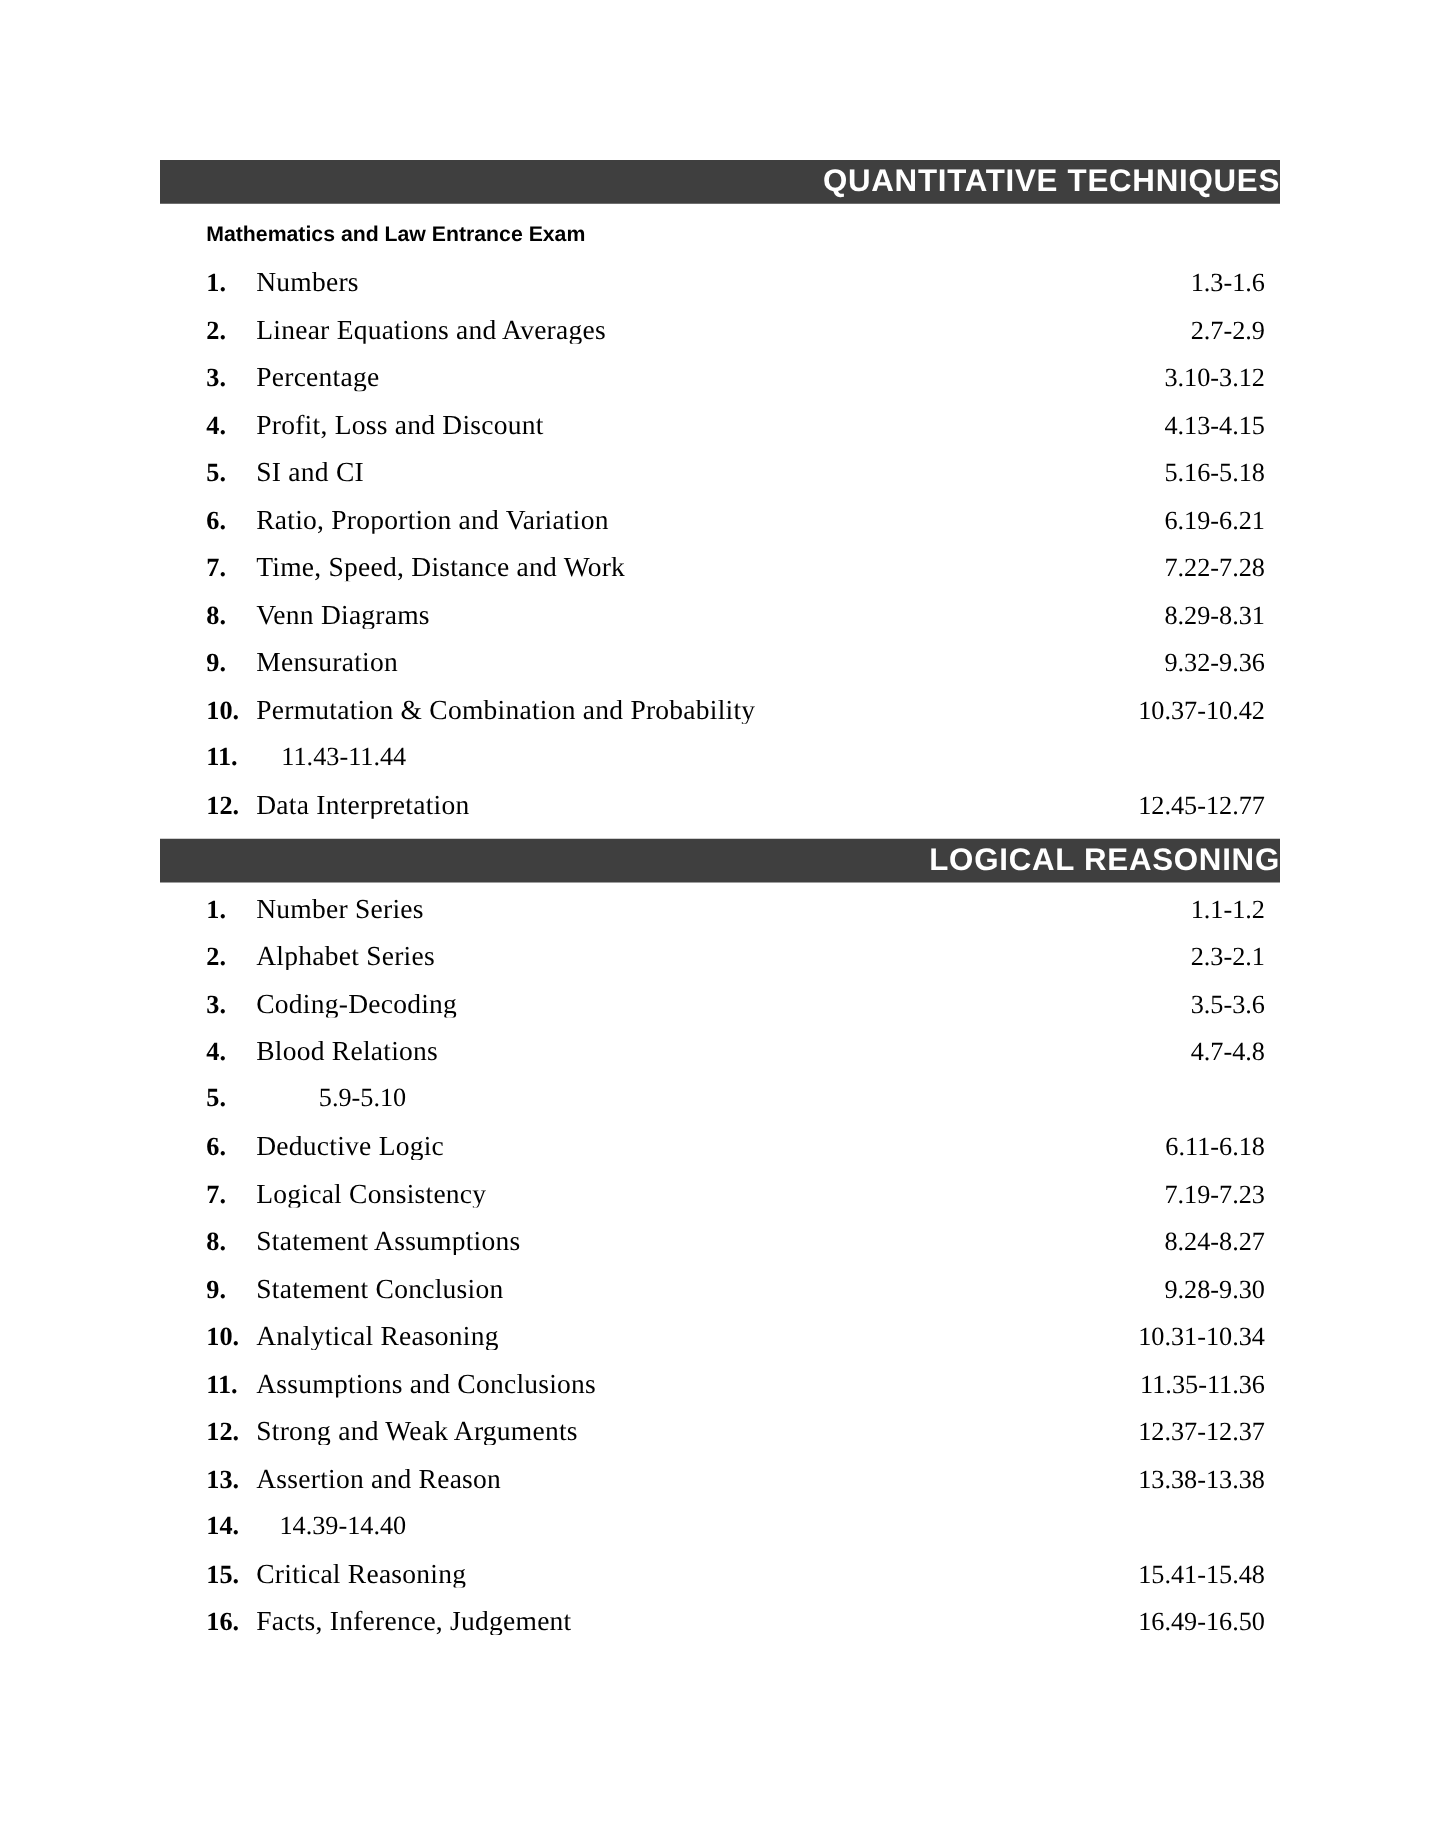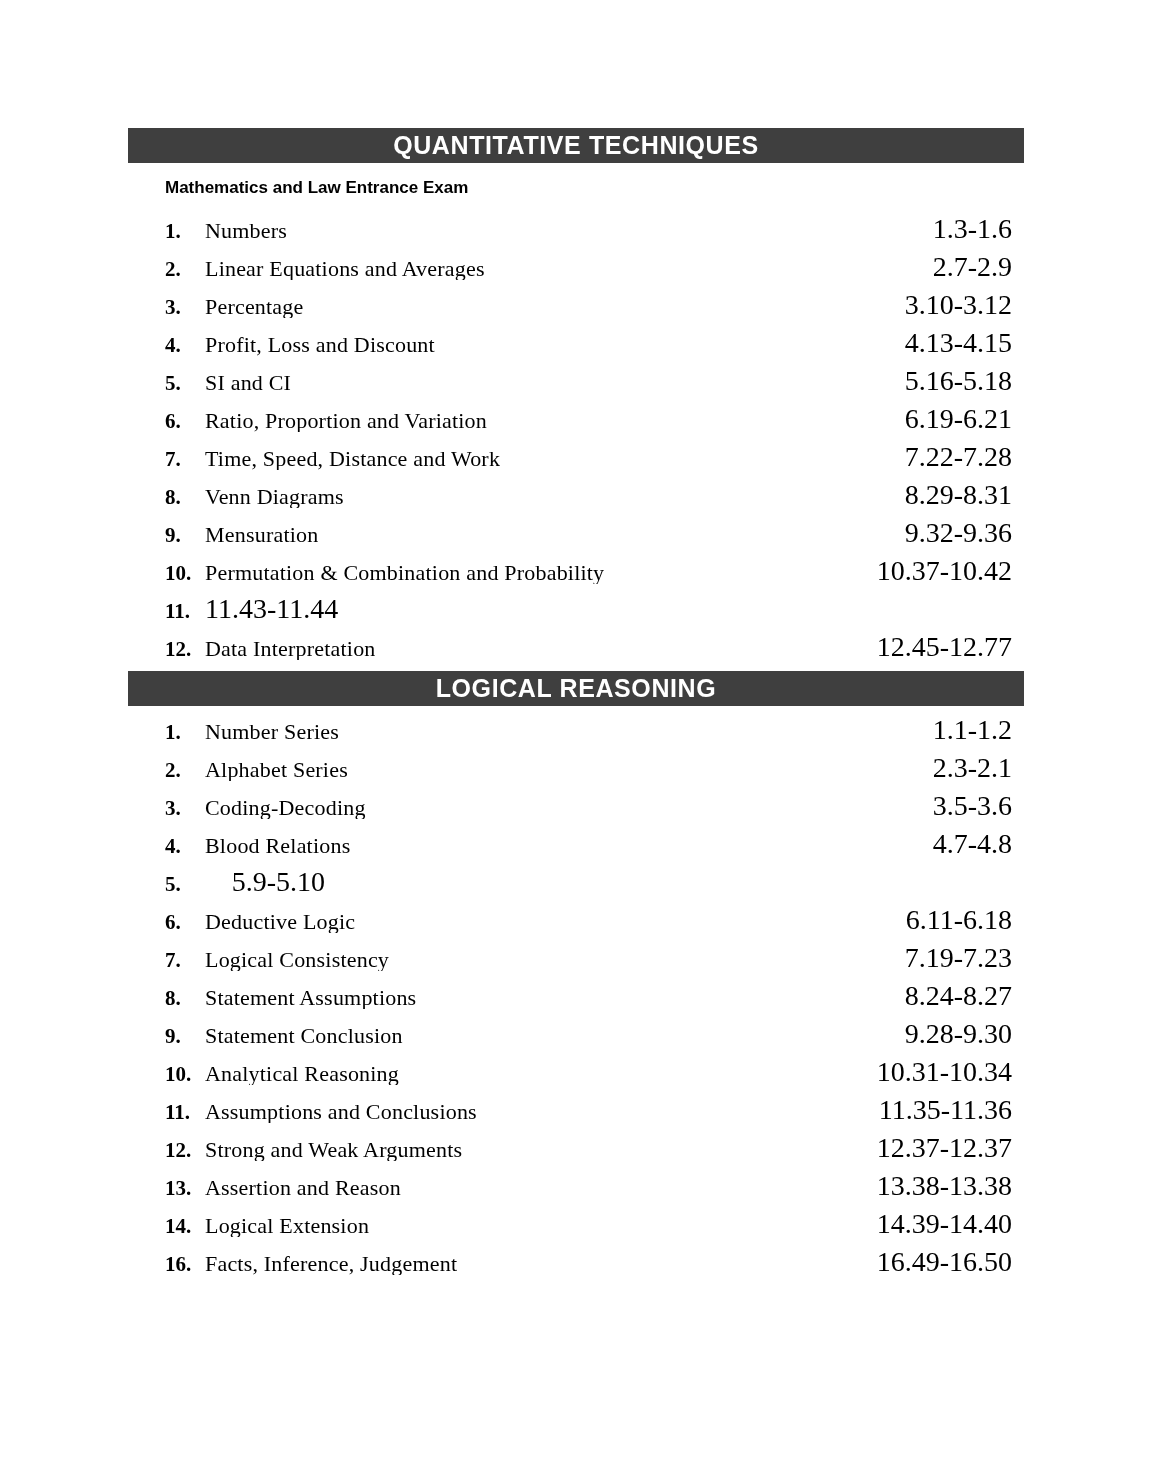--- a/index.html
+++ b/index.html
@@ -32,21 +32,21 @@
     width: 896px;
   }
 
   
   .section-bar {
     background: #3f3f3f;
     height: 35px;
     width: 896px;
     display: flex;
     align-items: center;
-    justify-content: center;
+    justify-content: flex-end;
     box-sizing: border-box;
   }
   .section-bar-title {
     color: #ffffff;
     font-family: "Liberation Sans", "DejaVu Sans", sans-serif;
     font-weight: bold;
     font-size: 25px;
     letter-spacing: 0.6px;
     line-height: 1;
     white-space: nowrap;
@@ -100,21 +100,21 @@
     font-size: 22px;
     line-height: 1;
     letter-spacing: 0.2px;
     white-space: nowrap;
     overflow: hidden;
   }
 
   .toc-pages {
     flex: 0 0 auto;
     text-align: right;
-    font-size: 28px;
+    font-size: 21px;
     line-height: 1;
     white-space: nowrap;
     min-width: 120px;
   }
 </style>
 </head>
 <body>
 
 <div class="page">
   <div class="content">
@@ -251,22 +251,26 @@
         <span class="toc-title">Strong and Weak Arguments</span>
         <span class="toc-pages">12.37-12.37</span>
       </li>
       <li class="toc-row">
         <span class="toc-num">13.</span>
         <span class="toc-title">Assertion and Reason</span>
         <span class="toc-pages">13.38-13.38</span>
       </li>
       <li class="toc-row">
         <span class="toc-num">14.</span>
-        <span class="toc-title">Logical Extension</span>
         <span class="toc-pages">14.39-14.40</span>
+      </li>
+      <li class="toc-row">
+        <span class="toc-num">15.</span>
+        <span class="toc-title">Critical Reasoning</span>
+        <span class="toc-pages">15.41-15.48</span>
       </li>
       <li class="toc-row">
         <span class="toc-num">16.</span>
         <span class="toc-title">Facts, Inference, Judgement</span>
         <span class="toc-pages">16.49-16.50</span>
       </li>
     </ul>
 
   </div>
 </div>

